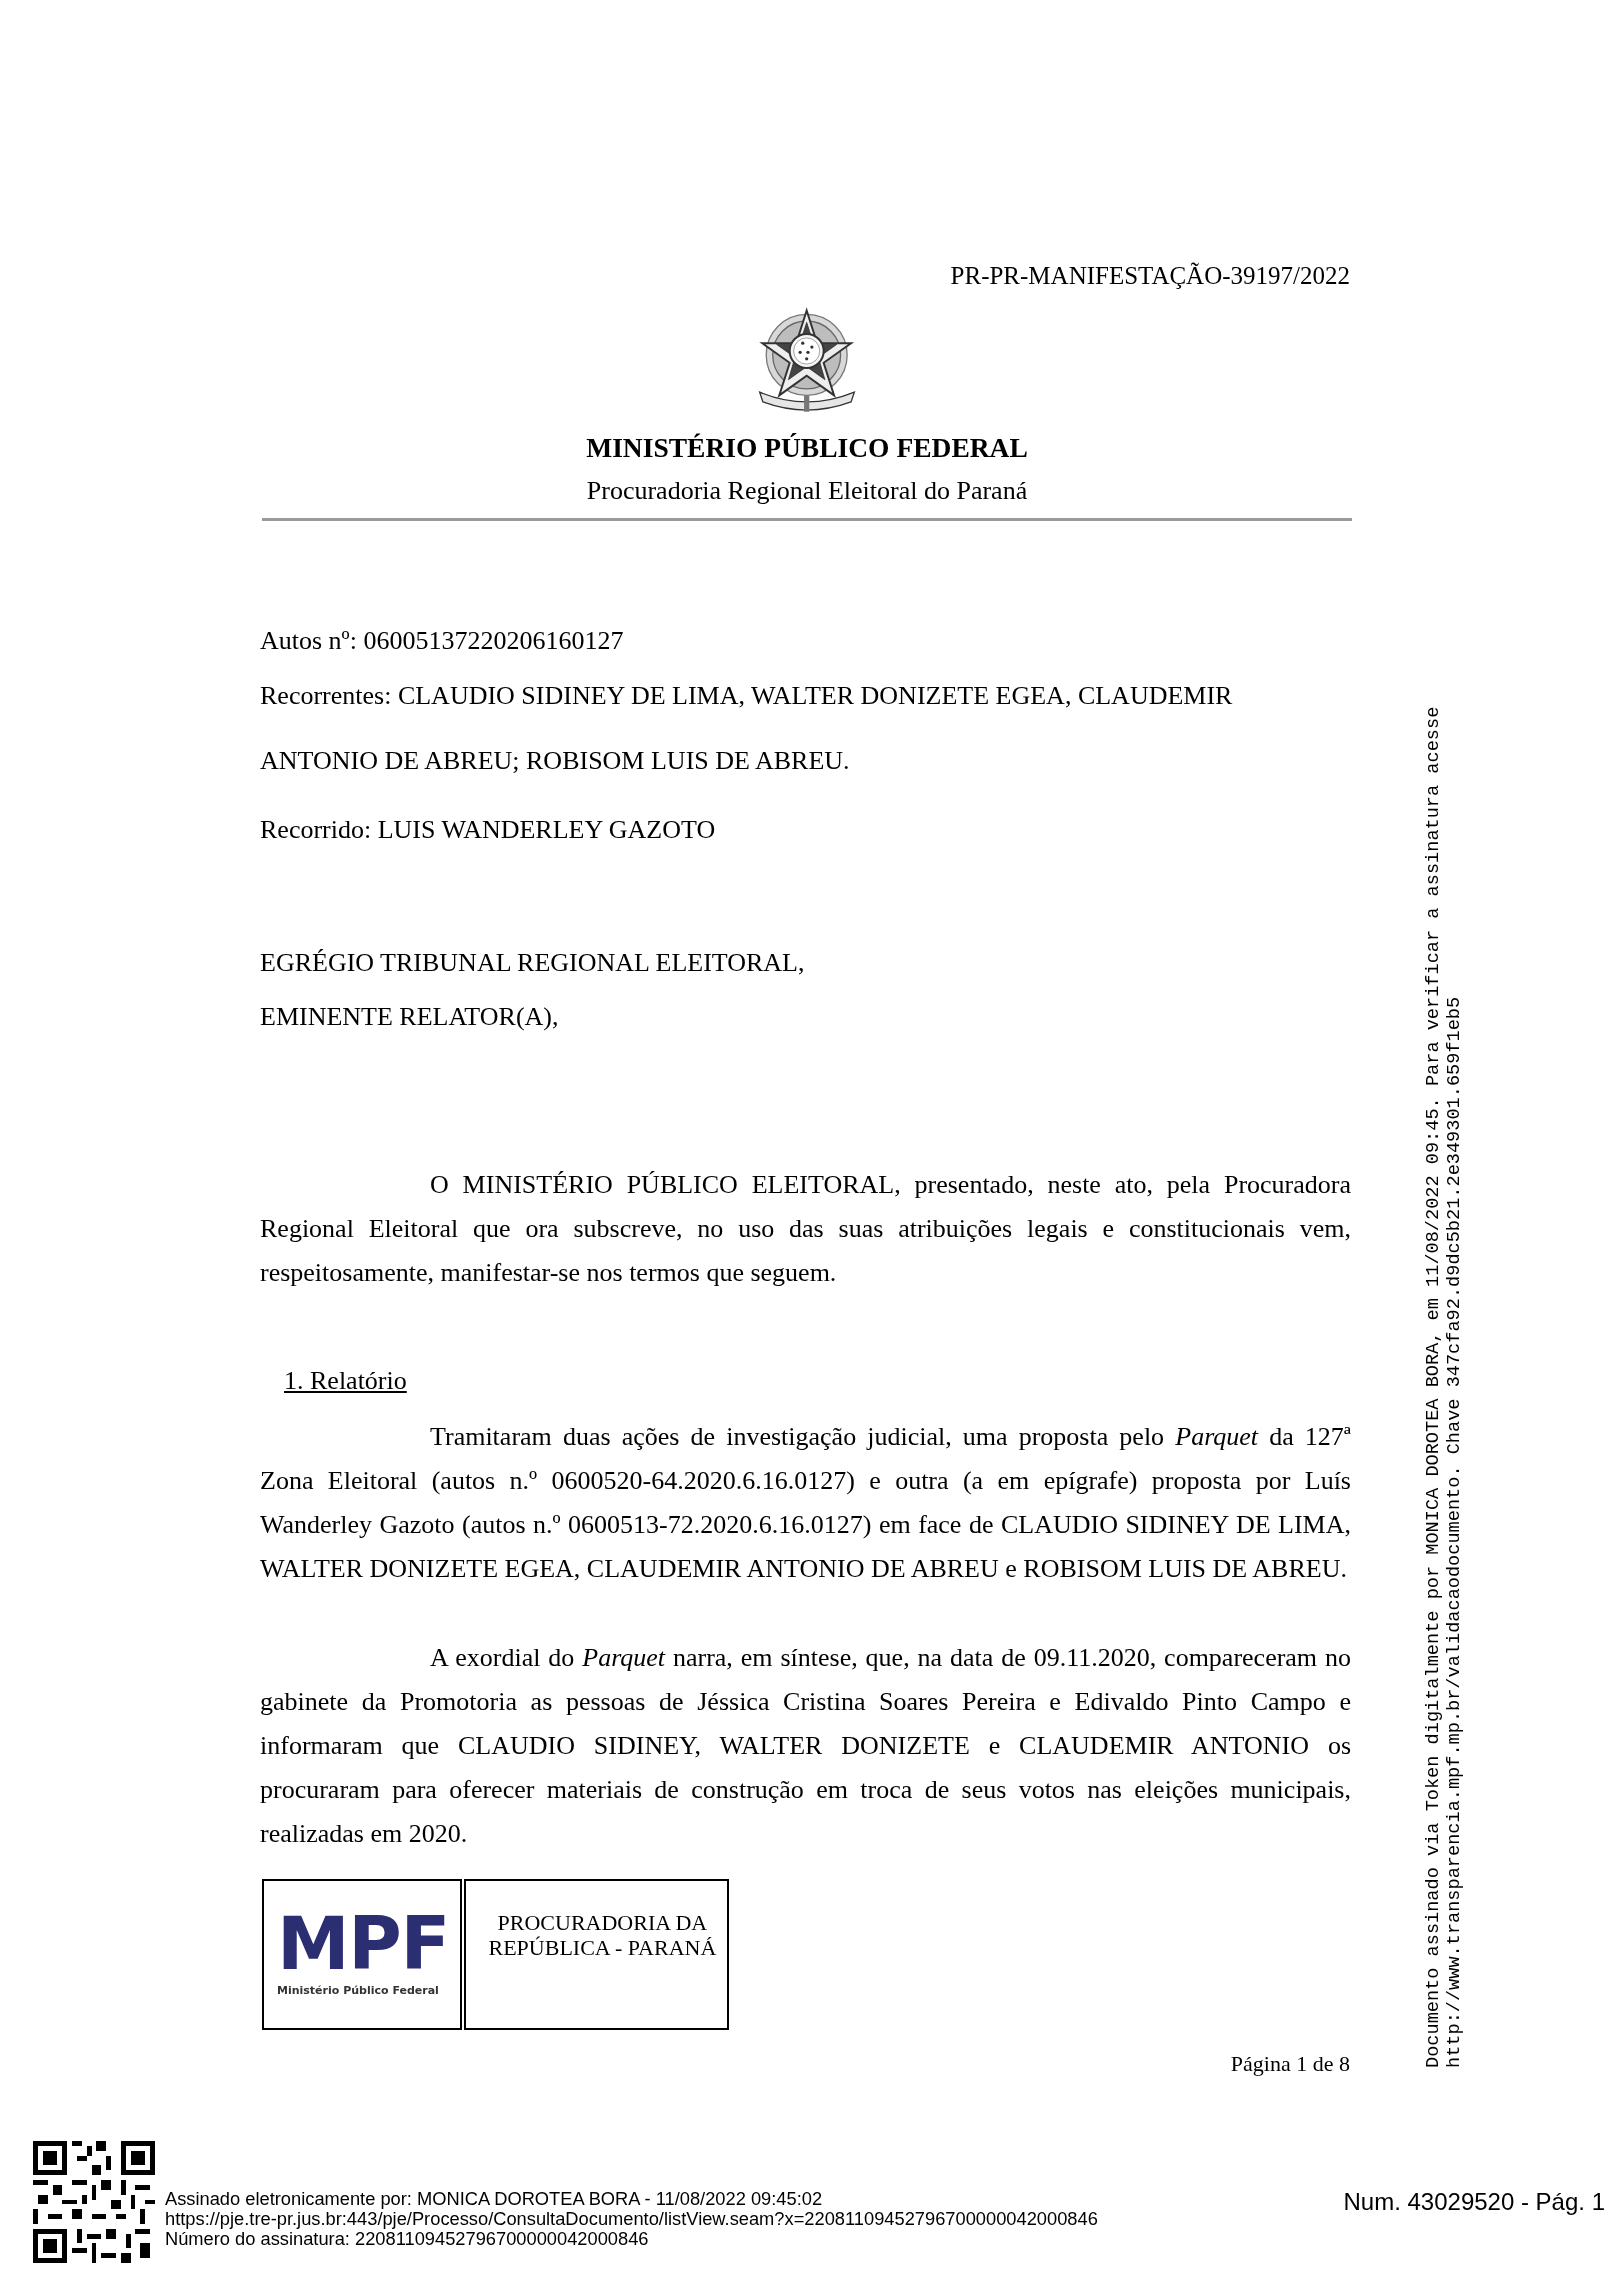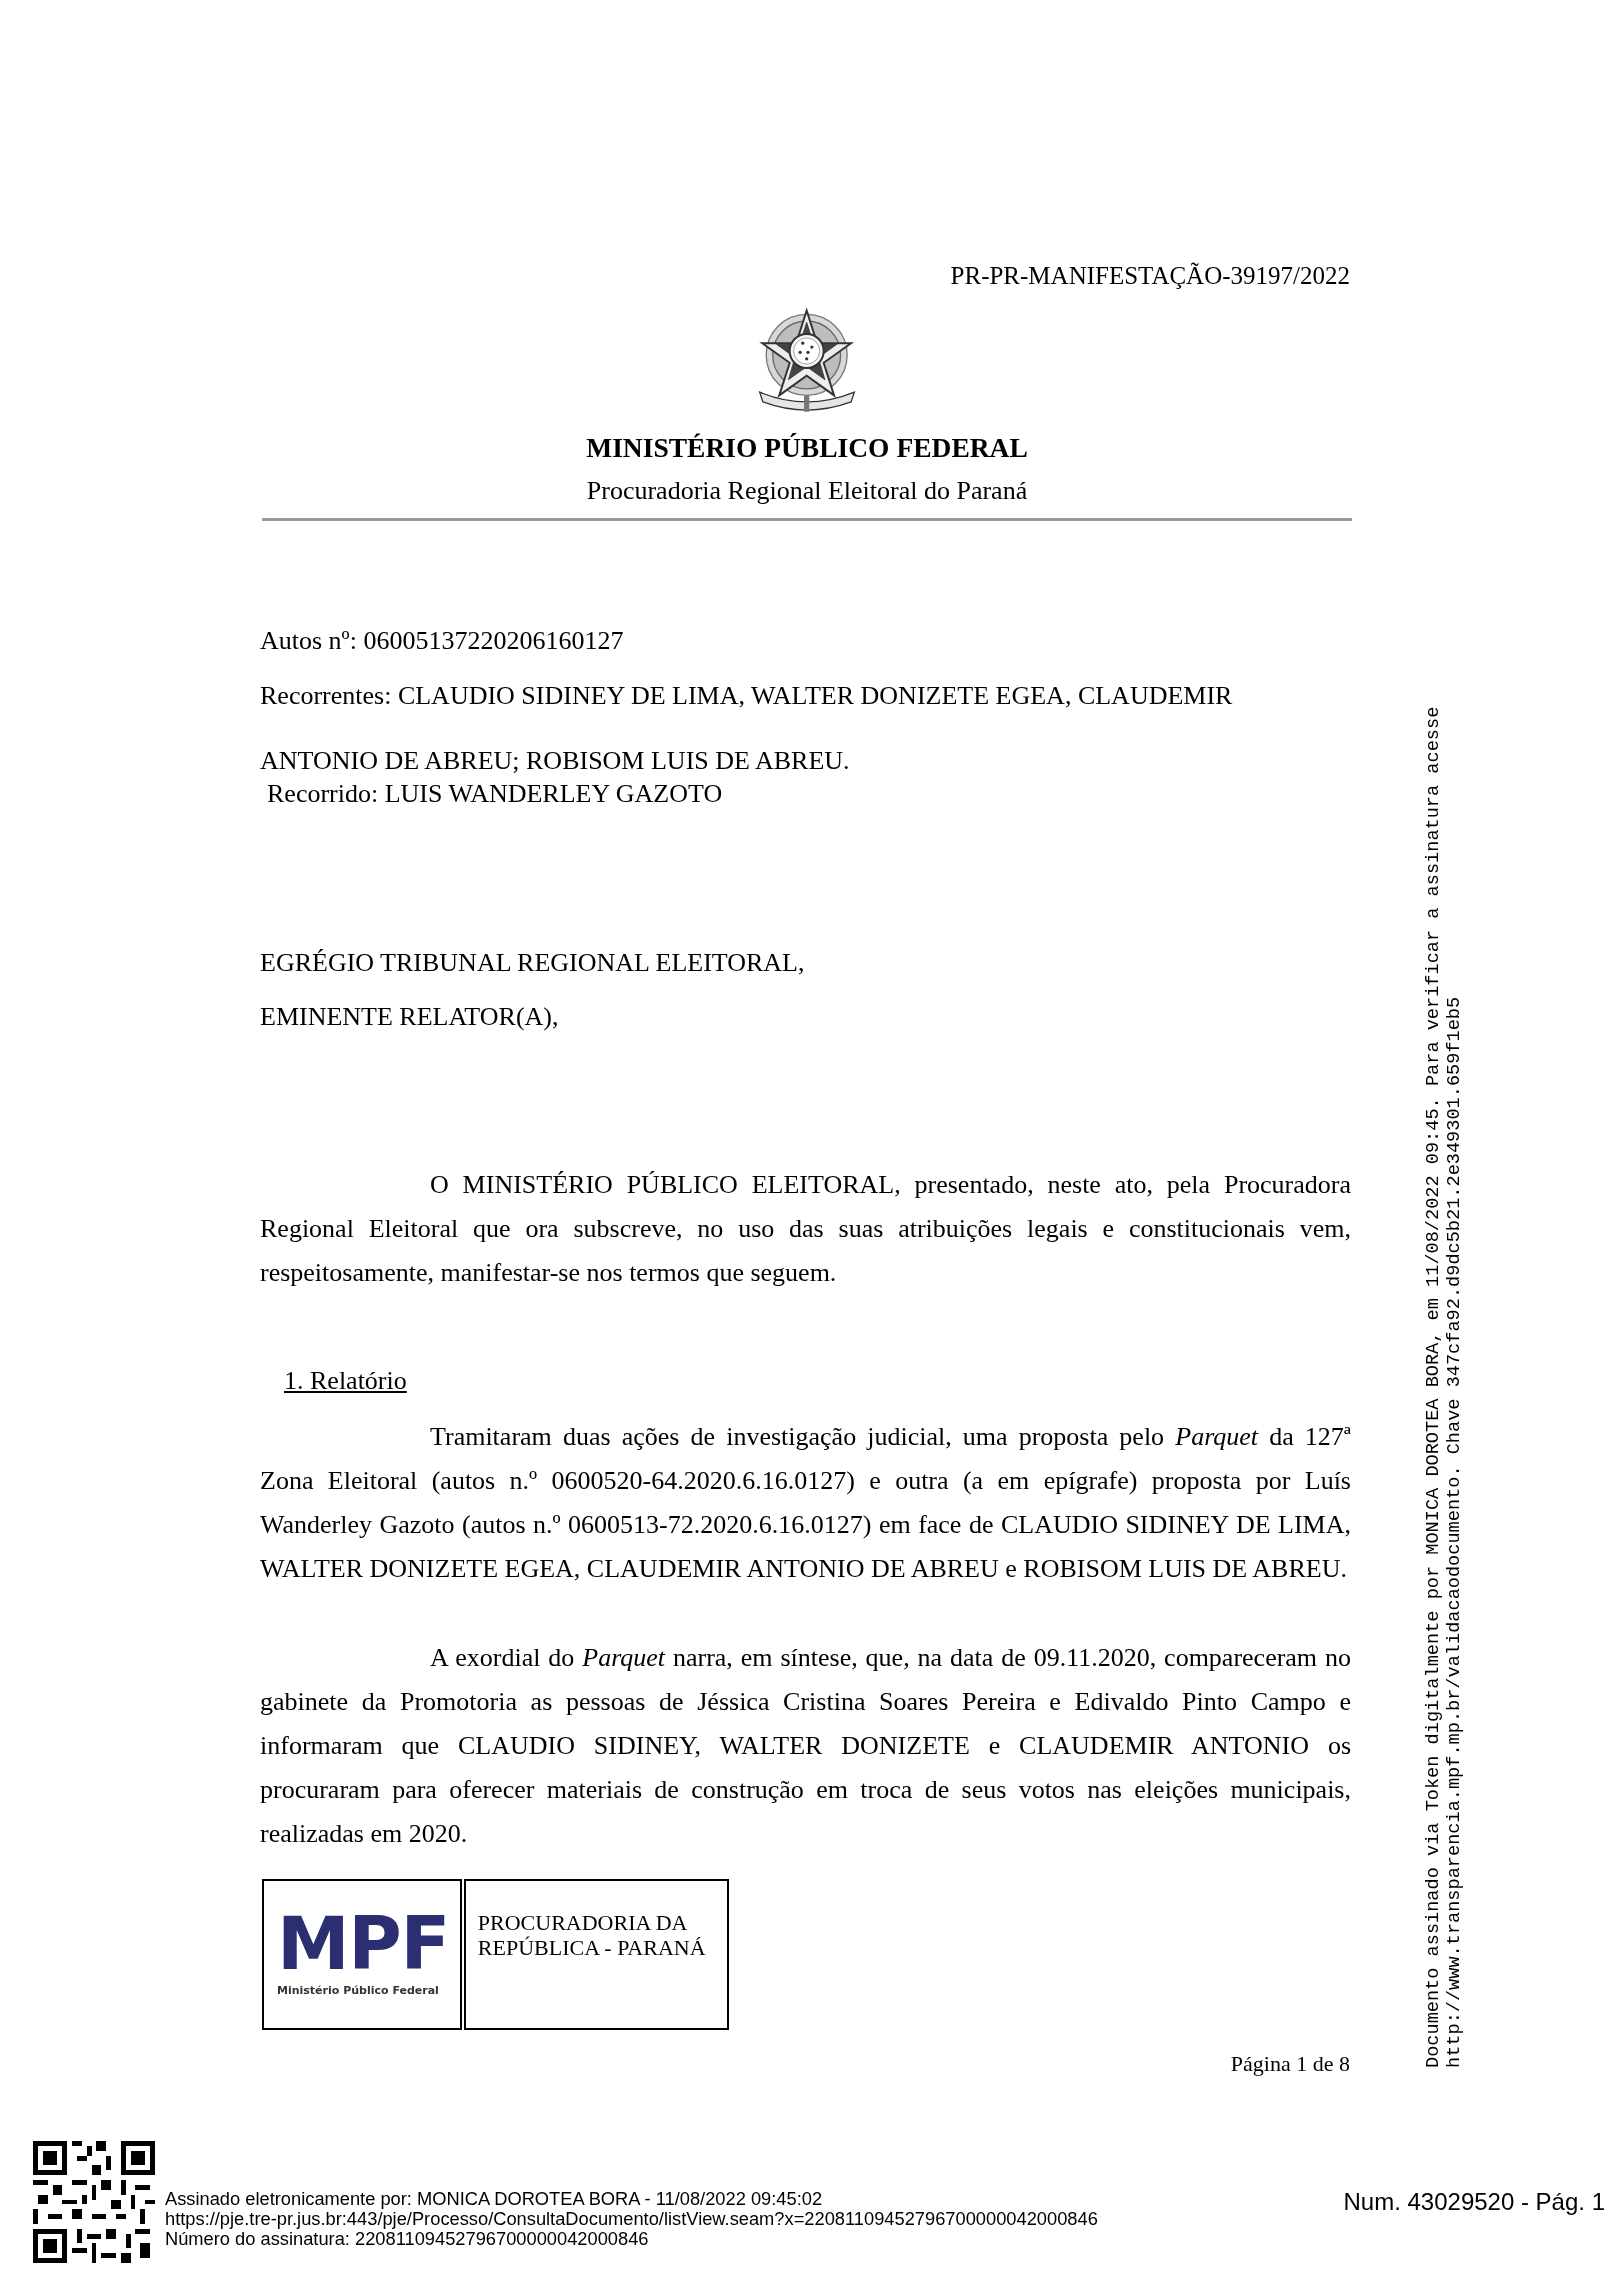--- a/index.html
+++ b/index.html
@@ -1,17 +1,17 @@
 <!DOCTYPE html>
 <html style="font-size:10.5px"><head>
 <meta charset="utf-8">
 <style>
   html, body { margin: 0; padding: 0; background: #ffffff; }
   body { width: 1622px; height: 2295px; position: relative; overflow: hidden; color: #000; }
-  .serif { font-family: "Liberation Serif", "DejaVu Serif", serif; }
+  .serif { font-family: "Liberation Serif", "DejaVu Serif", serif; text-align: center; }
   .sans { font-family: "Liberation Sans", "DejaVu Sans", sans-serif; }
   .mono { font-family: "Liberation Mono", "DejaVu Sans Mono", monospace; }
 
   .doc-id { position: absolute; top: 262px; right: 272px; font-size: 25px; }
   .coat { position: absolute; left: 753px; top: 304px; width: 108px; height: 111px; }
   .inst-title { position: absolute; left: 262px; width: 1090px; top: 432px; text-align: center; font-size: 27.5px; font-weight: bold; }
   .inst-sub { position: absolute; left: 262px; width: 1090px; top: 476px; text-align: center; font-size: 26px; }
   .header-rule { position: absolute; left: 262px; width: 1090px; top: 518px; height: 2.6px; background: #9a9a9a; }
 
   .body-text { position: absolute; left: 260px; width: 1091px; font-size: 26px; line-height: 44px; }
@@ -66,21 +66,21 @@
   <rect x="78" y="140" width="8" height="25" fill="#777"></rect>
 </svg>
 
 <div class="inst-title serif">MINISTÉRIO PÚBLICO FEDERAL</div>
 <div class="inst-sub serif">Procuradoria Regional Eleitoral do Paraná</div>
 <div class="header-rule"></div>
 
 <div class="line serif" style="top: 626px;">Autos nº: 06005137220206160127</div>
 <div class="line serif" style="top: 681px;">Recorrentes: CLAUDIO SIDINEY DE LIMA, WALTER DONIZETE EGEA, CLAUDEMIR</div>
 <div class="line serif" style="top: 724px; margin-top: 22px;">ANTONIO DE ABREU; ROBISOM LUIS DE ABREU.</div>
-<div class="line serif" style="top: 779px; margin-left: 7px;">Recorrido: LUIS WANDERLEY GAZOTO</div>
+<div class="line serif" style="top: 815px;">Recorrido: LUIS WANDERLEY GAZOTO</div>
 
 <div class="line serif" style="top: 948px;">EGRÉGIO TRIBUNAL REGIONAL ELEITORAL,</div>
 <div class="line serif" style="top: 1002px;">EMINENTE RELATOR(A),</div>
 
 <p class="body-text serif justify indent" style="top: 1163px; margin: 0;">O MINISTÉRIO PÚBLICO ELEITORAL, presentado, neste ato, pela Procuradora Regional Eleitoral que ora subscreve, no uso das suas atribuições legais e constitucionais vem, respeitosamente, manifestar-se nos termos que seguem.</p>
 
 <div class="line serif section-title" style="top: 1366px;">1. Relatório</div>
 
 <p class="body-text serif justify indent" style="top: 1415px; margin: 0;">
   <span>Tramitaram duas ações de investigação judicial, uma proposta pelo </span><em>Parquet</em><span> da 127ª Zona Eleitoral (autos n.º 0600520-64.2020.6.16.0127) e outra (a em epígrafe) proposta por Luís Wanderley Gazoto (autos n.º 0600513-72.2020.6.16.0127) em face de CLAUDIO SIDINEY DE LIMA, WALTER DONIZETE EGEA, CLAUDEMIR ANTONIO DE ABREU e ROBISOM LUIS DE ABREU.</span>

